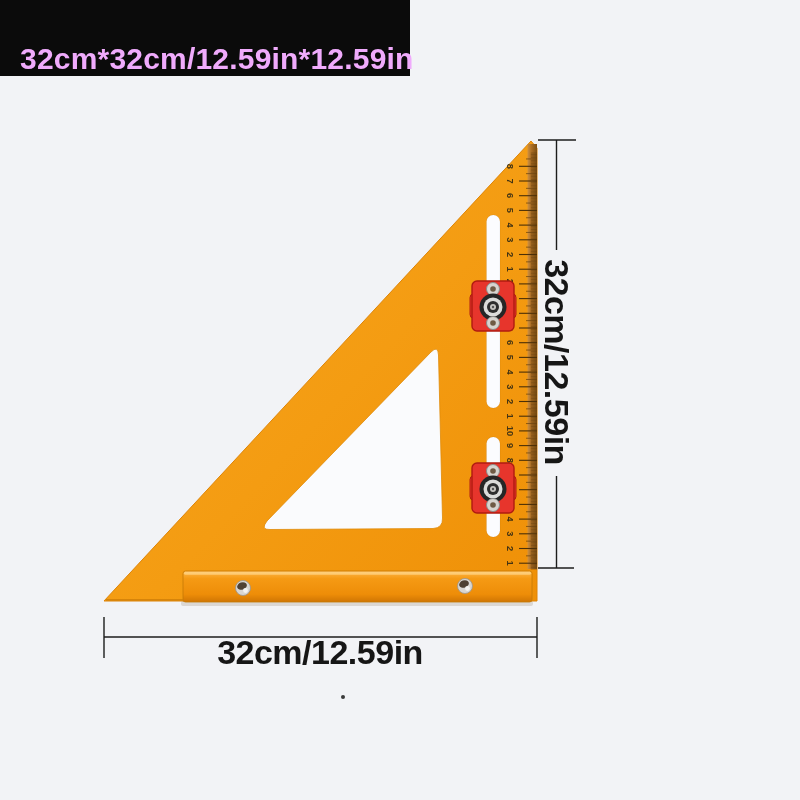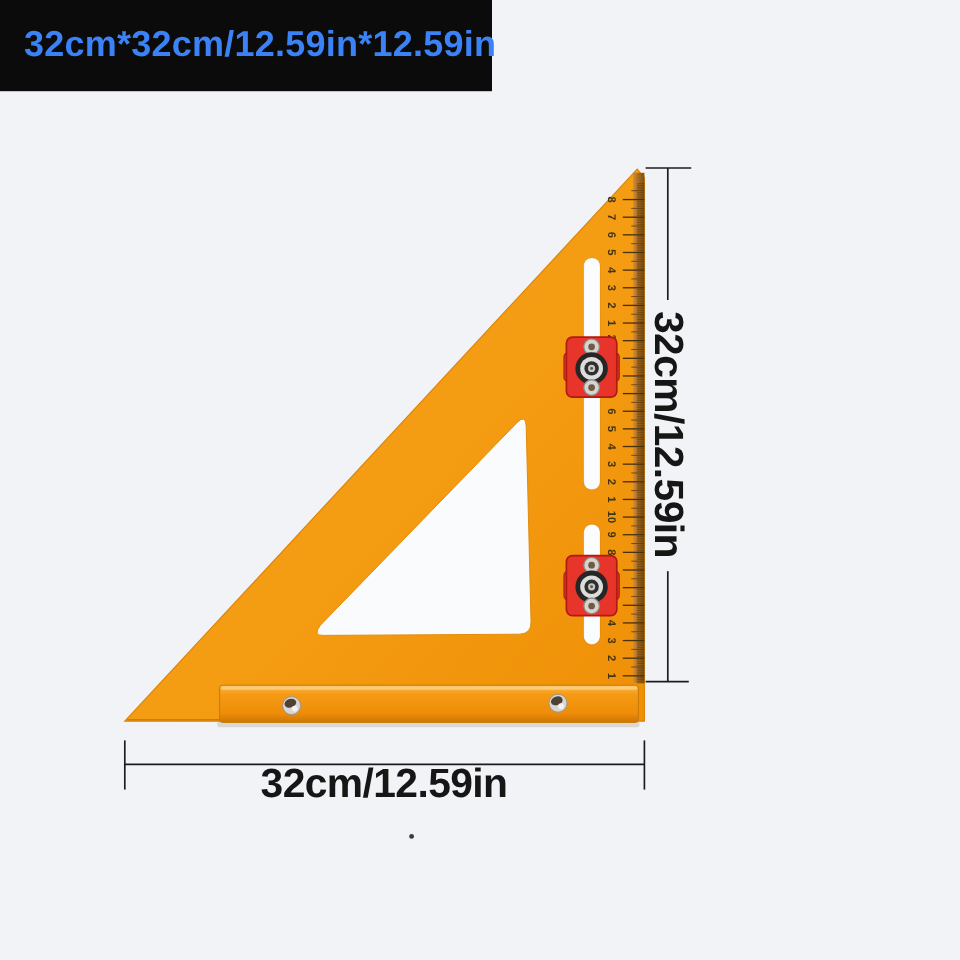--- a/index.html
+++ b/index.html
@@ -7,22 +7,22 @@
     width:800px;height:800px;
     background:#f2f3f6;
     font-family:"Liberation Sans", sans-serif;
     overflow:hidden;
   }
   .stage{position:relative;width:800px;height:800px;}
   .badge{
     position:absolute;left:0;top:0;
     width:410px;height:76px;
     background:#0b0b0b;
-    color:#3b82f6;
-    display:flex;align-items:center;
+    color:#f0abfc;
+    display:flex;align-items:flex-end;
     padding-left:20px;box-sizing:border-box;
     font-size:30px;font-weight:700;letter-spacing:.2px;
     white-space:nowrap;
   }
   svg{position:absolute;left:0;top:0;}
   .dim-label{
     font-family:"Liberation Sans", sans-serif;
     font-size:34px;font-weight:700;fill:#161616;letter-spacing:-.5px;
   }
   .ruler-num{

